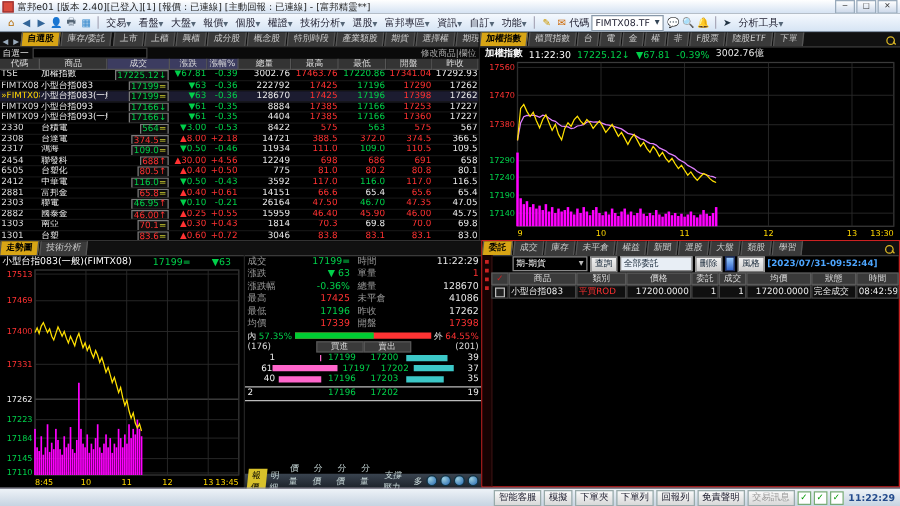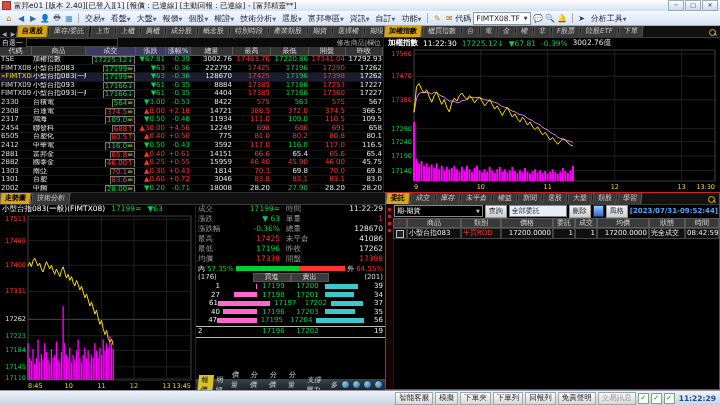--- a/index.html
+++ b/index.html
@@ -51,21 +51,21 @@
   .up{color:#ff3232;} .down{color:#00d04a;} .flat{color:#e8e8e8;} .eq{color:#cfcf30;}
   .code{color:#ddd;} .name{color:#eee;}
   
   #idx-panel{position:absolute;left:383px;top:26px;width:337px;height:166px;background:#000;border-left:1px solid #222;box-sizing:border-box;}
   .info-row{height:10px;display:flex;align-items:center;font-size:7.5px;gap:5px;padding:0 4px;white-space:nowrap;}
   .info-row .nm{color:#fff;font-weight:bold;}
   .info-row .tm{color:#fff;}
   
   #detail-panel{position:absolute;left:0;top:192px;width:385px;height:198px;background:#000;border-top:1px solid #333;box-sizing:border-box;}
   #fim-zone{position:absolute;left:0;top:11px;width:195px;height:187px;}
-  #fim-title{height:10px;display:flex;align-items:flex-start;gap:6px;font-size:7.5px;padding:0 2px;white-space:nowrap;}
+  #fim-title{height:10px;display:flex;align-items:flex-end;gap:17px;font-size:7.5px;padding:0 2px;white-space:nowrap;}
   #fim-title .t{color:#fff;}
   #qd-zone{position:absolute;left:195px;top:11px;width:190px;height:187px;border-left:1px solid #222;box-sizing:border-box;font-size:7.5px;}
   .qd-row{display:flex;height:10px;line-height:10px;padding:0 2px;}
   .qd-row .lab{width:27px;color:#999;}
   .qd-row .lv{width:55px;text-align:right;}
   .qd-row .lab2{width:36px;color:#999;margin-left:6px;}
   .qd-row .rv{flex:1;text-align:right;}
   #inout{display:flex;align-items:center;height:9px;padding:0 2px;gap:2px;font-size:7px;}
   #inout .bar{flex:1;height:5px;background:#f33;display:flex;}
   #inout .bar i{display:block;height:5px;background:#0c3;}
@@ -85,21 +85,21 @@
   #qd-tabs .qtab{padding:0 3px;transform:skewX(-6deg);}
   #qd-tabs .qtab.active{background:#d8c12a;color:#000;}
   #qd-tabs .circles{margin-left:auto;display:flex;gap:2px;}
   #qd-tabs .circ{width:7px;height:7px;border-radius:50%;background:radial-gradient(circle at 30% 30%,#9cd,#2567b0);border:1px solid #134;}
   
   #orders-panel{position:absolute;left:385px;top:192px;width:335px;height:198px;background:#000;
     border:1px solid #c22;box-sizing:border-box;}
   #orders-strip{position:absolute;left:0;top:11px;bottom:0;width:7px;background:#160202;border-right:1px solid #311;}
   #orders-strip i{display:block;width:3px;height:3px;background:#c22;margin:4px auto 0;}
   #orders-main{position:absolute;left:7px;top:0;right:0;bottom:0;}
-  #order-filter{height:14px;display:flex;align-items:center;gap:2px;font-size:7px;padding:0 1px;white-space:nowrap;}
+  #order-filter{height:14px;display:flex;align-items:center;gap:2px;font-size:7px;padding:0 17px;white-space:nowrap;}
   .osel{display:inline-flex;align-items:center;justify-content:space-between;background:#000;color:#fff;
     border:1px solid #888;height:10px;padding:0 2px;}
   .osel .dd{font-size:5px;color:#bbb;margin-left:3px;}
   .osel.light{background:#e8eef5;color:#123;}
   .obtn{background:linear-gradient(#f2f2f2,#cfcfcf);border:1px solid #999;color:#123;
     height:11px;line-height:10px;padding:0 3px;font-size:7px;}
   .oicon{width:10px;height:10px;background:linear-gradient(#9cf,#36c);border:1px solid #236;}
   #order-ts{color:#4da6ff;font-weight:bold;}
   .ord-grid{display:grid;grid-template-columns:14px 54px 40px 52px 22px 22px 52px 36px 34px;}
   #ord-header{height:10px;font-size:7px;color:#ddd;}
@@ -332,20 +332,32 @@
           <div class="code">2881</div>
           <div class="name">富邦金</div>
           <div class="num"><span class="lastbox"><span class="up">65.8</span><span class="eq">=</span></span></div>
           <div class="num up">▲0.40</div>
           <div class="num up">+0.61</div>
           <div class="num flat">14151</div>
           <div class="num up">66.6</div>
           <div class="num flat">65.4</div>
           <div class="num up">65.6</div>
           <div class="num flat">65.4</div>
+        </div>
+        <div class="wl-grid wl-row">
+          <div class="code">2303</div>
+          <div class="name">聯電</div>
+          <div class="num"><span class="lastbox"><span class="down">46.95</span><span class="up">↑</span></span></div>
+          <div class="num down">▼0.10</div>
+          <div class="num down">-0.21</div>
+          <div class="num flat">26164</div>
+          <div class="num up">47.50</div>
+          <div class="num down">46.70</div>
+          <div class="num up">47.35</div>
+          <div class="num flat">47.05</div>
         </div>
         <div class="wl-grid wl-row">
           <div class="code">2882</div>
           <div class="name">國泰金</div>
           <div class="num"><span class="lastbox"><span class="up">46.00</span><span class="up">↑</span></span></div>
           <div class="num up">▲0.25</div>
           <div class="num up">+0.55</div>
           <div class="num flat">15959</div>
           <div class="num up">46.40</div>
           <div class="num up">45.90</div>
@@ -671,32 +683,20 @@
               <i style="background: rgb(255, 102, 204); width: 1px; height: 5px;"></i>
             </span>
             <span class="p">17199</span>
             <span class="p">17200</span>
             <span class="barz">
               <i style="background: rgb(60, 200, 200); width: 33px; height: 5px;"></i>
             </span>
             <span class="q r">39</span>
           </div>
           <div class="dp-row">
-            <span class="q r">27</span>
-            <span class="barz bid">
-              <i style="background: rgb(255, 102, 204); width: 23px; height: 5px;"></i>
-            </span>
-            <span class="p">17198</span>
-            <span class="p">17201</span>
-            <span class="barz">
-              <i style="background: rgb(60, 200, 200); width: 29px; height: 5px;"></i>
-            </span>
-            <span class="q r">34</span>
-          </div>
-          <div class="dp-row">
             <span class="q r">61</span>
             <span class="barz bid">
               <i style="background: rgb(255, 102, 204); width: 52px; height: 5px;"></i>
             </span>
             <span class="p">17197</span>
             <span class="p">17202</span>
             <span class="barz">
               <i style="background: rgb(60, 200, 200); width: 32px; height: 5px;"></i>
             </span>
             <span class="q r">37</span>
@@ -705,32 +705,20 @@
             <span class="q r">40</span>
             <span class="barz bid">
               <i style="background: rgb(255, 102, 204); width: 34px; height: 5px;"></i>
             </span>
             <span class="p">17196</span>
             <span class="p">17203</span>
             <span class="barz">
               <i style="background: rgb(60, 200, 200); width: 30px; height: 5px;"></i>
             </span>
             <span class="q r">35</span>
-          </div>
-          <div class="dp-row">
-            <span class="q r">47</span>
-            <span class="barz bid">
-              <i style="background: rgb(255, 102, 204); width: 40px; height: 5px;"></i>
-            </span>
-            <span class="p">17195</span>
-            <span class="p">17204</span>
-            <span class="barz">
-              <i style="background: rgb(60, 200, 200); width: 48px; height: 5px;"></i>
-            </span>
-            <span class="q r">56</span>
           </div>
         </div>
       <div id="dp-total">
         <span style="width:22px;">2</span>
         <span class="sp"></span>
         <span class="p">17196</span>
         <span class="p">17202</span>
         <span class="sp"></span>
         <span style="width:22px;text-align:right;">19</span>
       </div>

